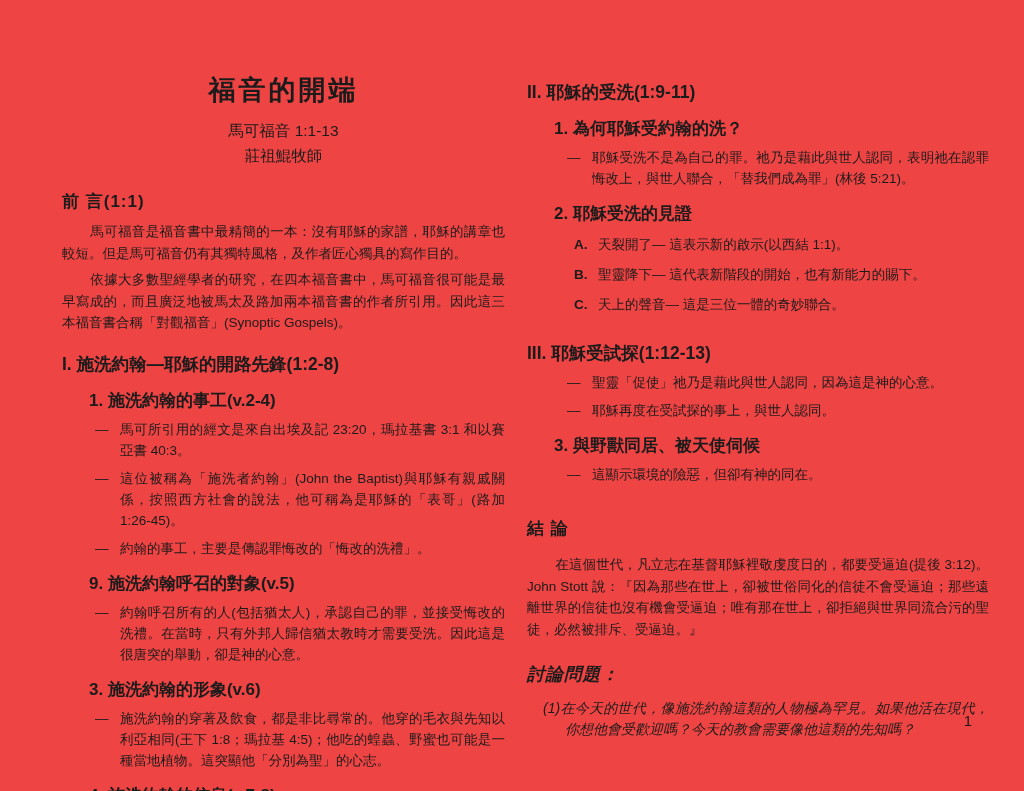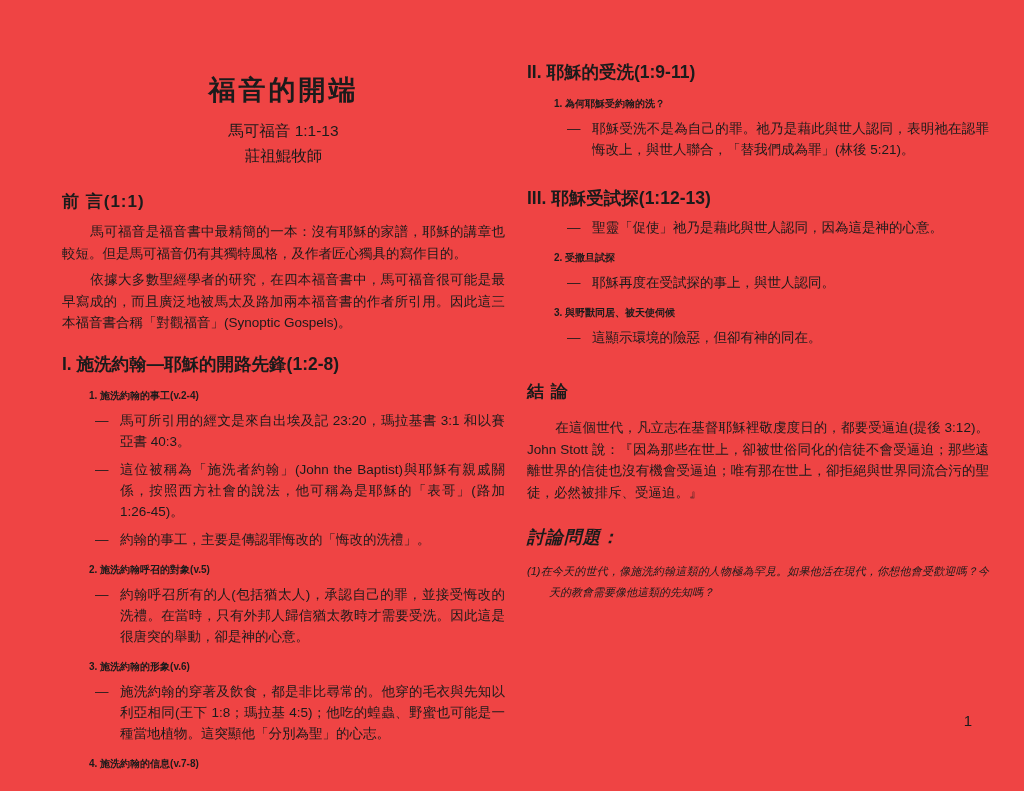--- a/index.html
+++ b/index.html
@@ -7,43 +7,43 @@
     position:relative;
     width:1024px;height:791px;
     background:#ef4444;
     color:#1b1b1b;
     font-family:"Liberation Sans","DejaVu Sans",sans-serif;
     overflow:hidden;
     margin:0 auto;
   }
   .col{position:absolute;}
   .col-left{left:62px;top:72px;width:443px;}
-  .col-right{left:527px;top:60px;width:462px;}
+  .col-right{left:527px;top:80px;width:462px;}
 
   .doc-title{font-size:27px;font-weight:bold;text-align:center;letter-spacing:3px;margin:0 0 10px 0;}
   .doc-sub{text-align:center;font-size:15.5px;line-height:25px;font-weight:normal;}
 
   .h-major{font-size:17px;font-weight:bold;letter-spacing:1px;margin:22px 0 8px 0;}
   .h-roman{font-size:17.5px;font-weight:bold;margin:18px 0 4px 0;}
 
   .body-p{font-size:13.5px;line-height:21.5px;text-align:justify;margin:5px 0 0 0;}
   .ind{text-indent:2.1em;}
 
-  .item-title{font-size:10px;font-weight:bold;margin:13px 0 0 27px;}
+  .item-title{font-size:17px;font-weight:bold;margin:13px 0 0 27px;}
   .bullet{display:flex;margin:7px 0 0 33px;font-size:13.5px;line-height:21px;}
   .col-right .bullet{margin-left:40px;}
   .dash{flex:0 0 25px;}
   .btext{flex:1;text-align:justify;}
 
   .letter{display:flex;margin:9px 0 0 47px;font-size:13.5px;line-height:21px;}
   .lmark{flex:0 0 24px;font-weight:bold;}
   .ltext{flex:1;}
 
   .h-disc{font-size:17.5px;font-weight:bold;font-style:italic;margin:22px 0 12px 0;letter-spacing:1px;}
-  .question{font-size:11px;line-height:21px;font-style:italic;padding-left:22px;text-indent:-22px;margin:2px 0 0 0;text-align:justify;}
+  .question{font-size:14px;line-height:21px;font-style:italic;padding-left:22px;text-indent:-22px;margin:2px 0 0 16px;text-align:justify;}
 
   .page-num{position:absolute;right:52px;bottom:62px;font-size:15px;}
 </style>
 </head>
 <body>
 
 <div class="page">
 
   <div class="col col-left">
     <h1 class="doc-title">福音的開端</h1>
@@ -66,21 +66,21 @@
         <span class="dash">—</span>
         <span class="btext">這位被稱為「施洗者約翰」(John the Baptist)與耶穌有親戚關係，按照西方社會的說法，他可稱為是耶穌的「表哥」(路加 1:26-45)。</span>
       </div>
       <div class="bullet">
         <span class="dash">—</span>
         <span class="btext">約翰的事工，主要是傳認罪悔改的「悔改的洗禮」。</span>
       </div>
     </div>
 
     <div>
-      <div class="item-title">2. 施洗約翰呼召的對象(v.5)</div>
+      <div class="item-title">9. 施洗約翰呼召的對象(v.5)</div>
       <div class="bullet">
         <span class="dash">—</span>
         <span class="btext">約翰呼召所有的人(包括猶太人)，承認自己的罪，並接受悔改的洗禮。在當時，只有外邦人歸信猶太教時才需要受洗。因此這是很唐突的舉動，卻是神的心意。</span>
       </div>
     </div>
 
     <div>
       <div class="item-title">3. 施洗約翰的形象(v.6)</div>
       <div class="bullet">
         <span class="dash">—</span>
@@ -98,32 +98,46 @@
     <h3 class="h-roman" style="margin-top:0;">II. 耶穌的受洗(1:9-11)</h3>
 
     <div>
       <div class="item-title">1. 為何耶穌受約翰的洗？</div>
       <div class="bullet">
         <span class="dash">—</span>
         <span class="btext">耶穌受洗不是為自己的罪。祂乃是藉此與世人認同，表明祂在認罪悔改上，與世人聯合，「替我們成為罪」(林後 5:21)。</span>
       </div>
     </div>
 
+    <div>
+      <div class="item-title">2. 耶穌受洗的見證</div>
+      <div class="letter">
+        <span class="lmark">A.</span>
+        <span class="ltext">天裂開了— 這表示新的啟示(以西結 1:1)。</span>
+      </div>
+      <div class="letter">
+        <span class="lmark">B.</span>
+        <span class="ltext">聖靈降下— 這代表新階段的開始，也有新能力的賜下。</span>
+      </div>
+      <div class="letter">
+        <span class="lmark">C.</span>
+        <span class="ltext">天上的聲音— 這是三位一體的奇妙聯合。</span>
+      </div>
+    </div>
 
     <h3 class="h-roman" style="margin-top:26px;">III. 耶穌受試探(1:12-13)</h3>
 
     <div>
       <div class="bullet">
         <span class="dash">—</span>
         <span class="btext">聖靈「促使」祂乃是藉此與世人認同，因為這是神的心意。</span>
       </div>
     </div>
 
     <div>
-      <div class="item-title">2. 受撒旦試探</div>
       <div class="bullet">
         <span class="dash">—</span>
         <span class="btext">耶穌再度在受試探的事上，與世人認同。</span>
       </div>
     </div>
 
     <div>
       <div class="item-title">3. 與野獸同居、被天使伺候</div>
       <div class="bullet">
         <span class="dash">—</span>

